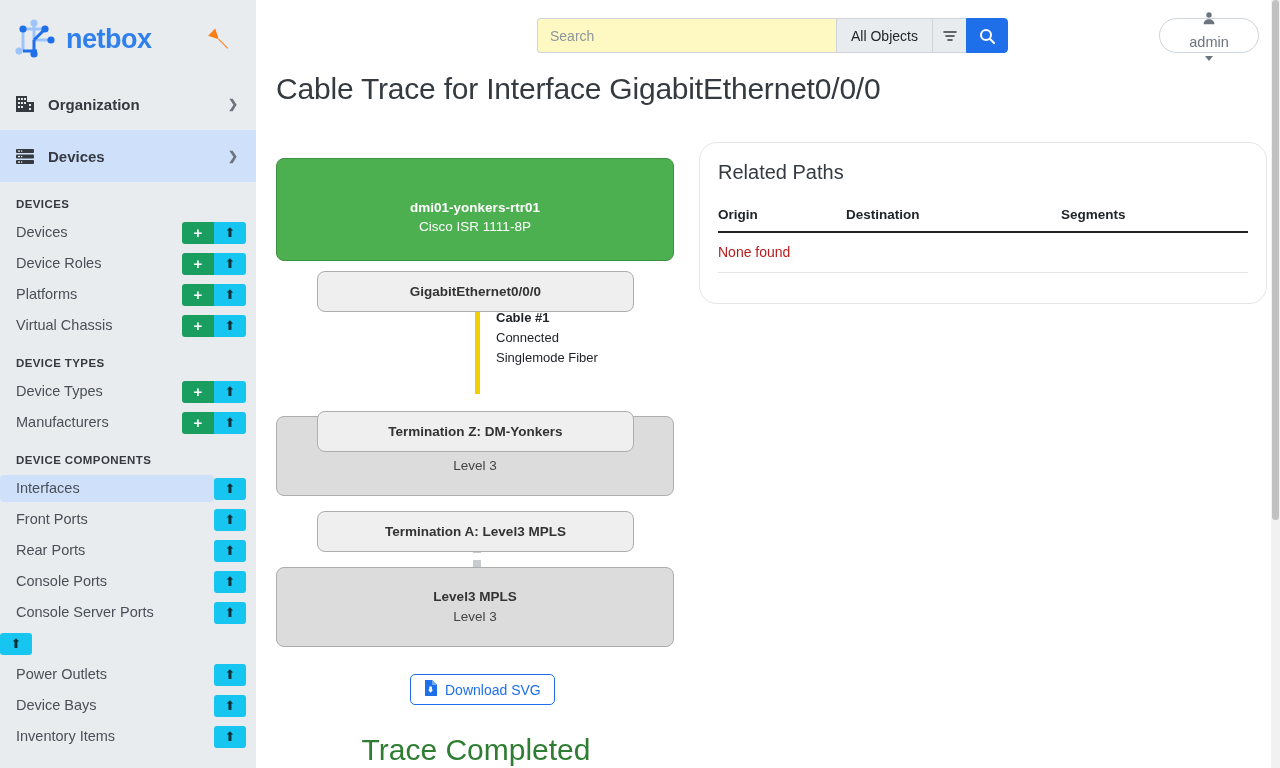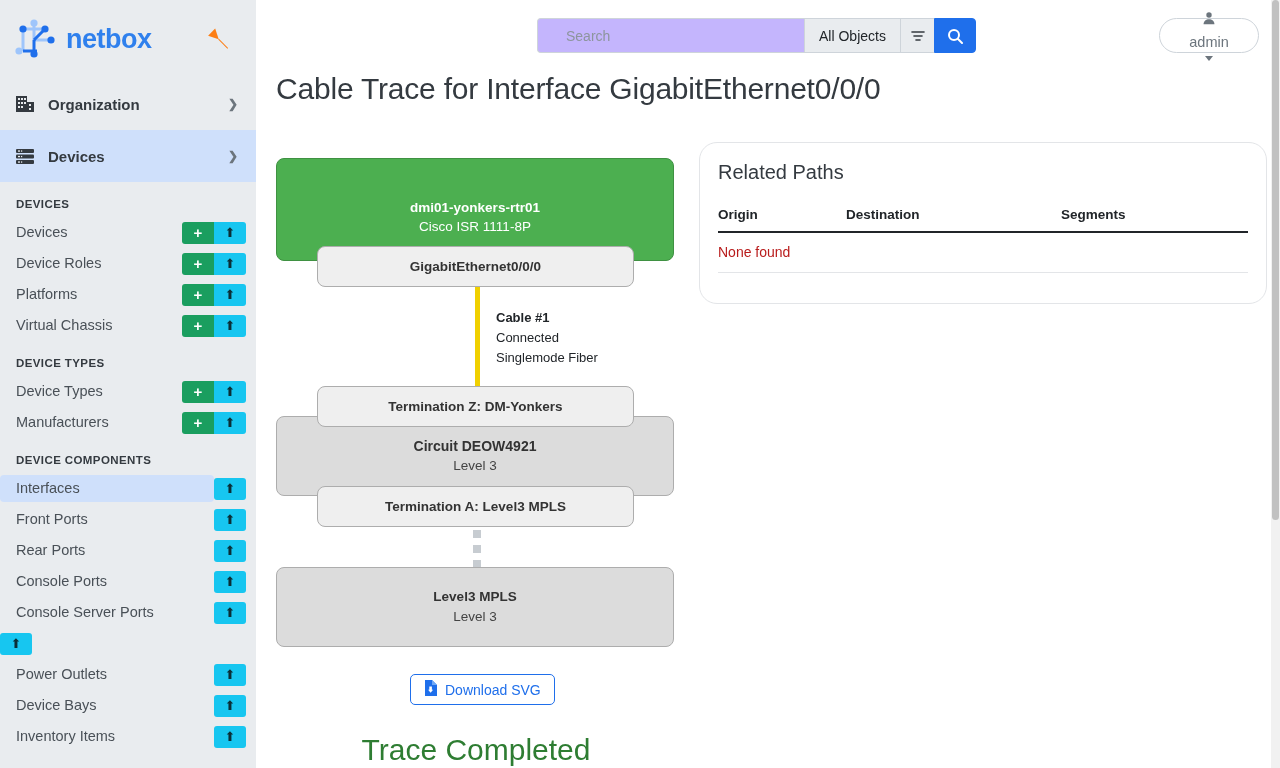--- a/index.html
+++ b/index.html
@@ -95,25 +95,25 @@
     display: flex; align-items: center;
     padding: 0 20px;
     position: relative;
   }
   .search-wrap {
     display: flex; align-items: stretch;
     position: absolute; left: 281px; top: 18px;
     height: 35px;
   }
   .search-input {
-    width: 267px; height: 35px;
+    width: 299px; height: 35px;
     border: 1px solid #ced4da; border-right: none;
     border-radius: 4px 0 0 4px;
-    padding: 0 28px; font-size: 14px;
-    color: #495057; background: #c4b5fd;
+    padding: 0 12px; font-size: 14px;
+    color: #495057; background: #fef9c3;
     outline: none;
     font-family: "Liberation Sans", sans-serif;
   }
   .search-input::placeholder { color: #8d959d; }
   .obj-select {
     display: flex; align-items: center; justify-content: center;
     min-width: 96px; padding: 0 12px;
     background: #e9ecef; border: 1px solid #ced4da; border-right: none;
     font-size: 14px; color: #212529; cursor: pointer;
   }
@@ -168,20 +168,21 @@
 
   .term-box {
     position: absolute;
     left: 41px; width: 317px; height: 41px;
     background: #efefef;
     border: 1px solid #adadad;
     border-radius: 8px;
     display: flex; align-items: center; justify-content: center;
     font-size: 13.5px; font-weight: bold; color: #333;
     z-index: 3;
+    margin-top: 25px;
   }
   .cable-line {
     position: absolute;
     left: 199px; width: 5px;
     background: #f0d000;
     z-index: 1;
   }
   .cable-label {
     position: absolute;
     left: 220px;

